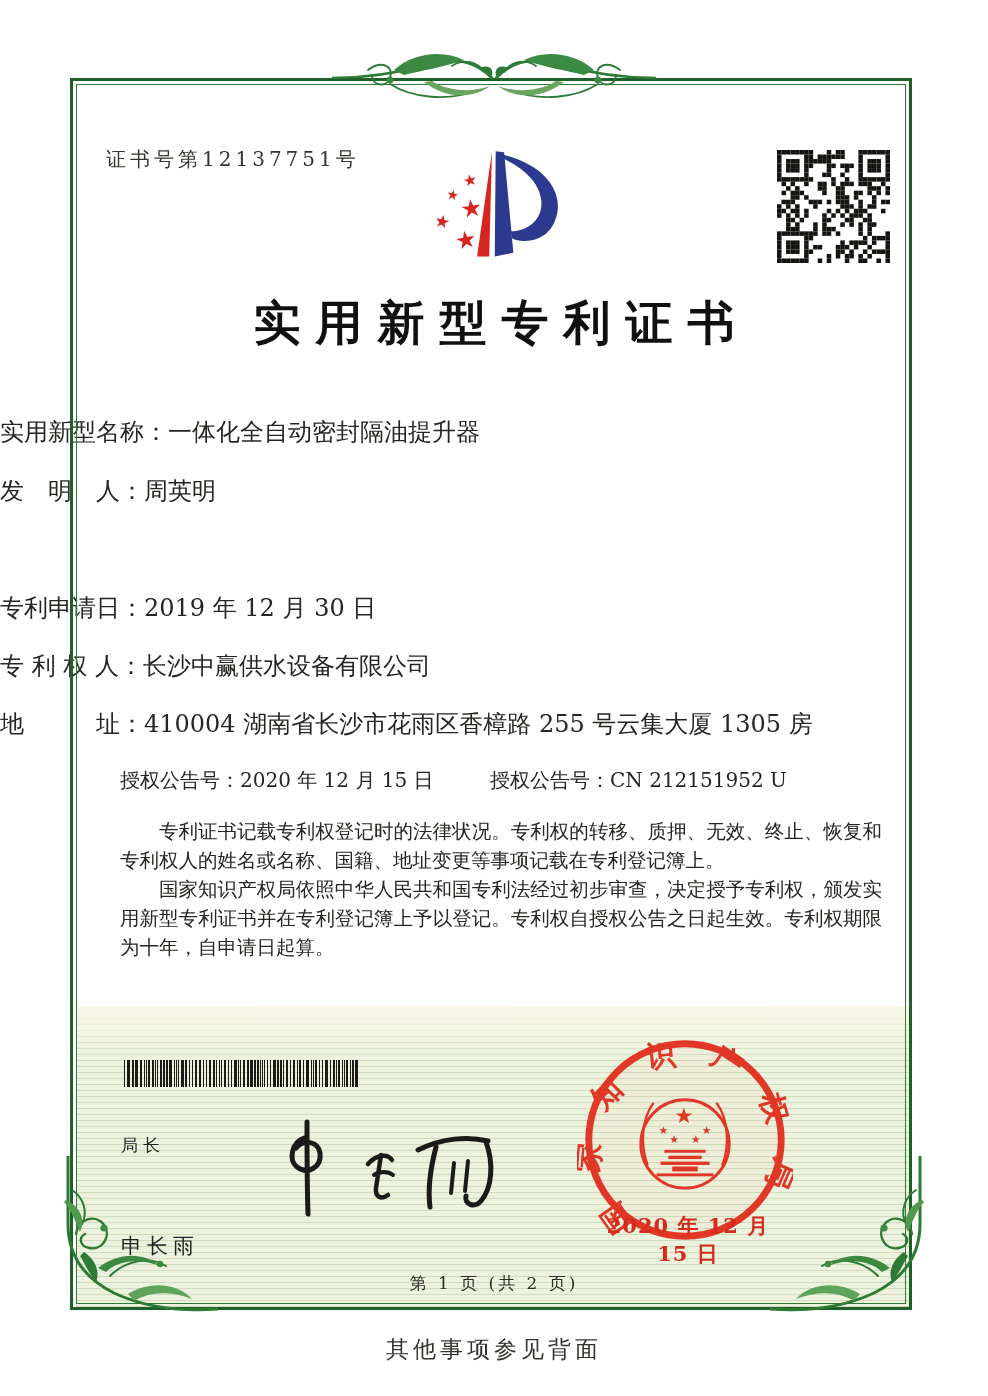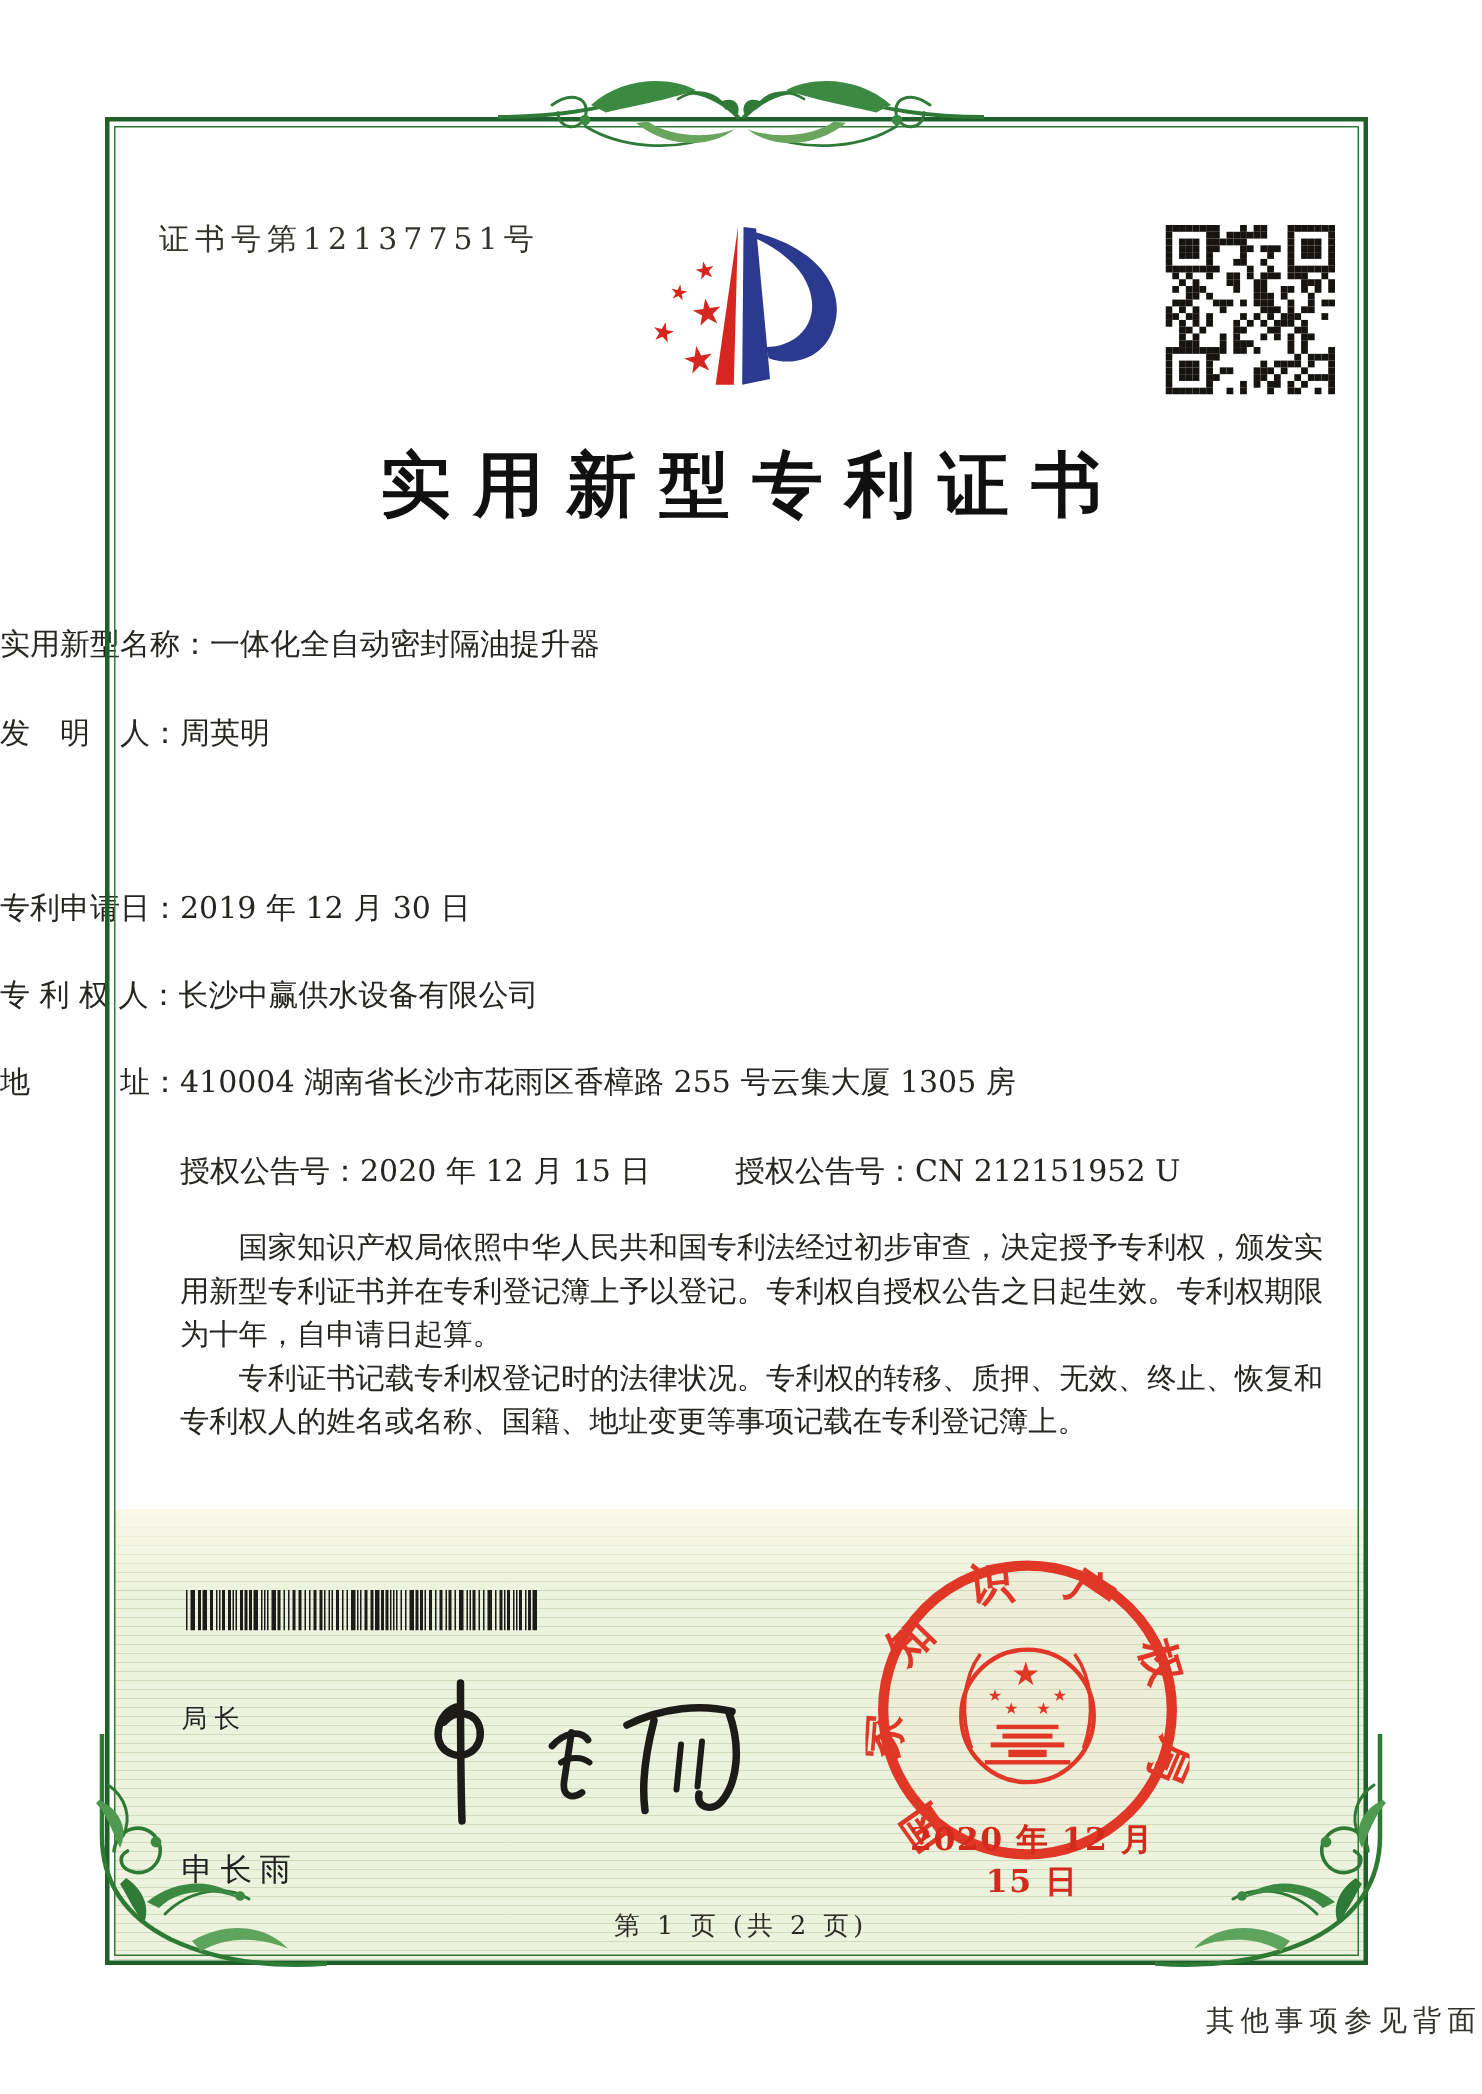--- a/index.html
+++ b/index.html
@@ -28,42 +28,42 @@
   .corner.bl{left:56px;top:1156px;}
   .corner.br{right:56px;top:1156px;transform:scaleX(-1);}
   
   .cert-number{position:absolute;left:106px;top:146px;font-size:20px;letter-spacing:4px;color:#35332d;z-index:4;}
   .logo{position:absolute;left:412px;top:138px;width:186px;height:142px;z-index:4;}
   .qr{position:absolute;left:777px;top:150px;width:113px;height:113px;z-index:4;}
   .title{
     position:absolute;left:0;top:292px;width:100%;text-align:center;
     font-size:47px;font-weight:bold;letter-spacing:15px;text-indent:15px;color:#101010;z-index:4;
   }
-  .field{position:absolute;left:0;font-size:20px;white-space:pre-wrap;color:#262521;}
+  .field{position:absolute;left:0;font-size:24px;white-space:pre-wrap;color:#262521;}
   .f0{top:416px;} .f1{top:475px;} .f2{top:533px;} .f3{top:592px;} .f4{top:650px;} .f5{top:708px;}
   .grant-row{position:absolute;left:120px;top:767px;width:772px;font-size:20px;z-index:4;color:#262521;}
   .grant-row .gnum{position:absolute;left:370px;top:0;}
   
   .body-text{
     position:absolute;left:120px;top:817px;width:762px;z-index:4;
     font-size:19.5px;line-height:29px;text-align:justify;color:#262521;
   }
   .body-text p{margin:0;text-indent:2em;}
   
   .barcode{position:absolute;left:124px;top:1060px;width:242px;height:27px;z-index:4;}
   .director-title{position:absolute;left:121px;top:1134px;font-size:17px;letter-spacing:5px;z-index:4;color:#222;}
   .director-name{position:absolute;left:121px;top:1232px;font-size:21px;letter-spacing:5px;z-index:4;color:#222;}
   .signature{position:absolute;left:248px;top:1110px;width:272px;height:112px;z-index:4;}
   .seal{position:absolute;left:577px;top:1032px;width:216px;height:216px;z-index:5;opacity:.96;}
   .seal-date{
     position:absolute;left:588px;top:1212px;width:200px;text-align:center;z-index:6;
     font-size:21px;font-weight:bold;color:#d32a1b;letter-spacing:1px;
   }
   .page-info{position:absolute;left:0;top:1272px;width:100%;text-align:center;font-size:17px;letter-spacing:3px;z-index:4;color:#2c2b26;}
-  .footer-note{position:absolute;left:0;top:1334px;width:100%;text-align:right;font-size:19px;letter-spacing:4px;z-index:4;color:#33322c;}
+  .footer-note{position:absolute;left:0;top:1334px;width:100%;text-align:center;font-size:23px;letter-spacing:4px;z-index:4;color:#33322c;}
   .star{font-family:"DejaVu Sans","Liberation Sans",sans-serif;}
 </style>
 </head>
 <body>
 
 <div class="page">
 
   <div class="guilloche"></div>
 
   <div class="frame"></div>
@@ -445,22 +445,22 @@
   <div class="field f3"><span>专利申请日：</span><span>2019 年 12 月 30 日</span></div>
   <div class="field f4"><span>专 利 权 人：</span><span>长沙中赢供水设备有限公司</span></div>
   <div class="field f5"><span>地　　　址：</span><span>410004 湖南省长沙市花雨区香樟路 255 号云集大厦 1305 房</span></div>
 
   <div class="grant-row">
     <span>授权公告号：</span><span>2020 年 12 月 15 日</span>
     <span class="gnum"><span>授权公告号：</span><span>CN 212151952 U</span></span>
   </div>
 
   <div class="body-text">
+    <p>专利证书记载专利权登记时的法律状况。专利权的转移、质押、无效、终止、恢复和专利权人的姓名或名称、国籍、地址变更等事项记载在专利登记簿上。</p>
     <p>国家知识产权局依照中华人民共和国专利法经过初步审查，决定授予专利权，颁发实用新型专利证书并在专利登记簿上予以登记。专利权自授权公告之日起生效。专利权期限为十年，自申请日起算。</p>
-    <p>专利证书记载专利权登记时的法律状况。专利权的转移、质押、无效、终止、恢复和专利权人的姓名或名称、国籍、地址变更等事项记载在专利登记簿上。</p>
   </div>
 
   <svg class="barcode" id="barcode-svg" viewBox="0 0 242 27" preserveAspectRatio="none">
       <rect x="0" y="0" width="1" height="27" fill="#1d1b17"></rect>
       <rect x="3" y="0" width="3" height="27" fill="#1d1b17"></rect>
       <rect x="8" y="0" width="2" height="27" fill="#1d1b17"></rect>
       <rect x="11" y="0" width="3" height="27" fill="#1d1b17"></rect>
       <rect x="16" y="0" width="2" height="27" fill="#1d1b17"></rect>
       <rect x="20" y="0" width="1" height="27" fill="#1d1b17"></rect>
       <rect x="22" y="0" width="1" height="27" fill="#1d1b17"></rect>

